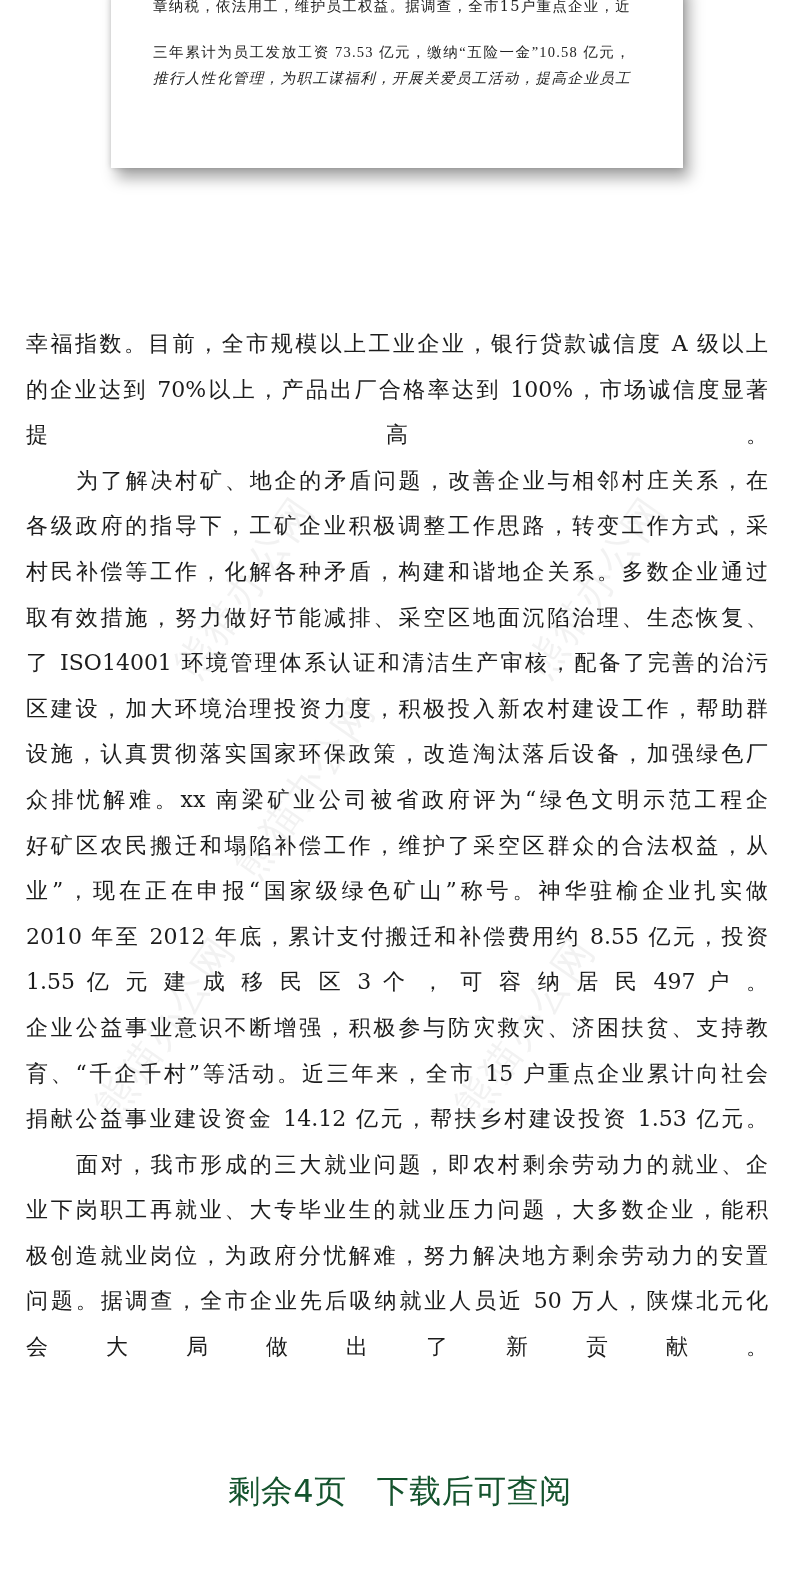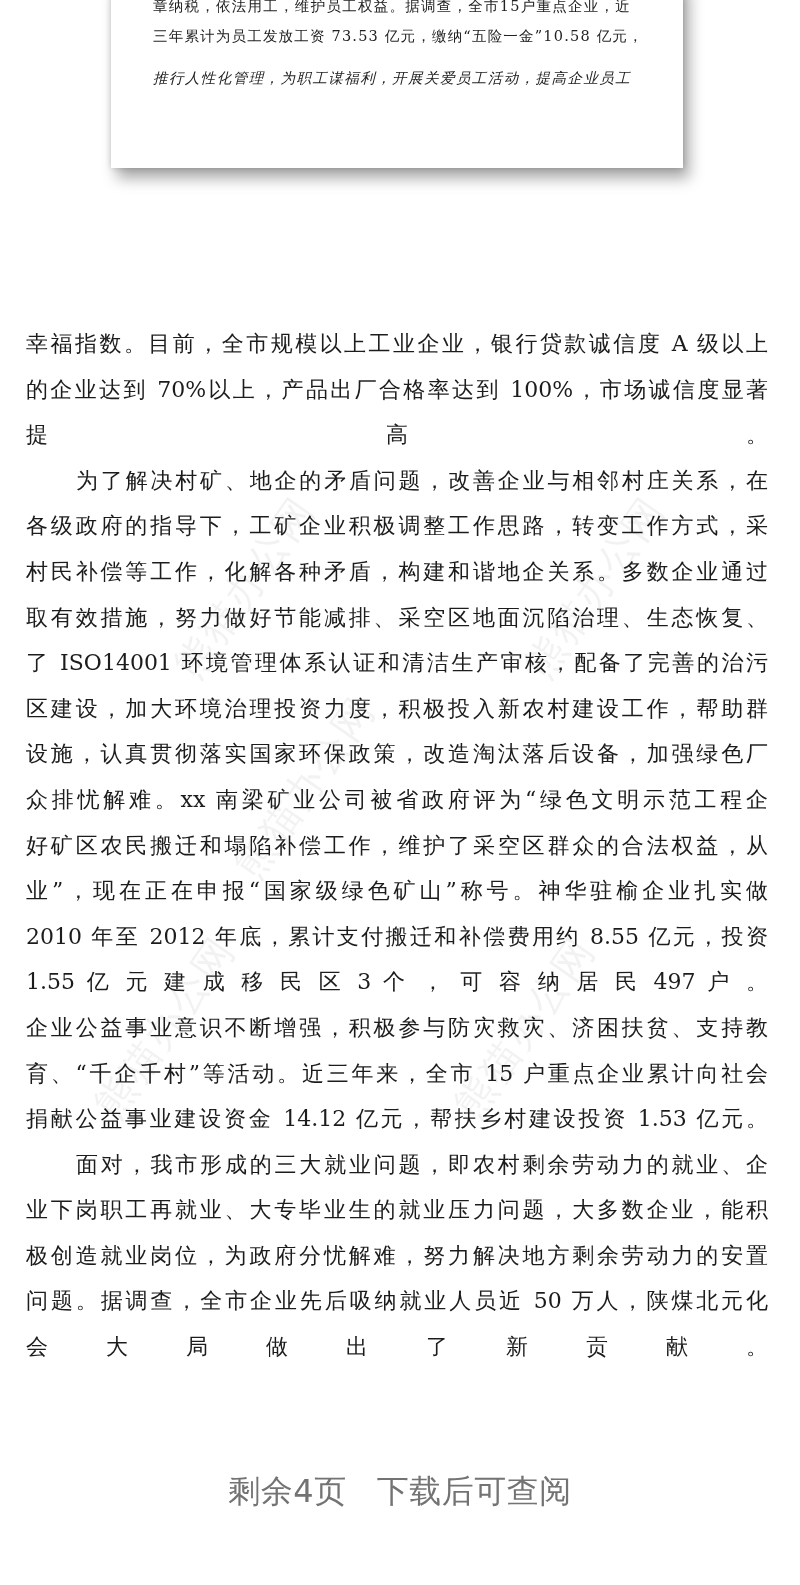--- a/index.html
+++ b/index.html
@@ -67,34 +67,34 @@
       letter-spacing: 2px;
     }
     .footer-note {
       position: absolute;
       left: 0;
       top: 1470px;
       width: 800px;
       text-align: center;
       font-family: "DejaVu Sans", "Liberation Sans", sans-serif;
       font-size: 32px;
-      color: #737373;
+      color: #14532d;
       letter-spacing: 0.5px;
     }
     .footer-note .gap {
       display: inline-block;
       width: 30px;
     }
   </style>
 </head>
 <body>
 
 <div class="page-card">
   <div class="card-line" style="top:16px;">章纳税，依法用工，维护员工权益。据调查，全市15户重点企业，近</div>
-  <div class="card-line" style="top:46px;">三年累计为员工发放工资 73.53 亿元，缴纳“五险一金”10.58 亿元，</div>
+  <div class="card-line" style="top:62px;font-family:Liberation Serif, serif;">三年累计为员工发放工资 73.53 亿元，缴纳“五险一金”10.58 亿元，</div>
   <div class="card-line" style="top:88px;font-style:italic;">推行人性化管理，为职工谋福利，开展关爱员工活动，提高企业员工</div>
 </div>
 
 <div class="watermark" style="left:140px; top:560px;">熊猫办公网</div>
 <div class="watermark" style="left:490px; top:560px;">熊猫办公网</div>
 <div class="watermark" style="left:200px; top:760px;">熊猫办公网</div>
 <div class="watermark" style="left:60px; top:1000px;">熊猫办公网</div>
 <div class="watermark" style="left:420px; top:1000px;">熊猫办公网</div>
 
 <div class="body-text" id="body-text">

